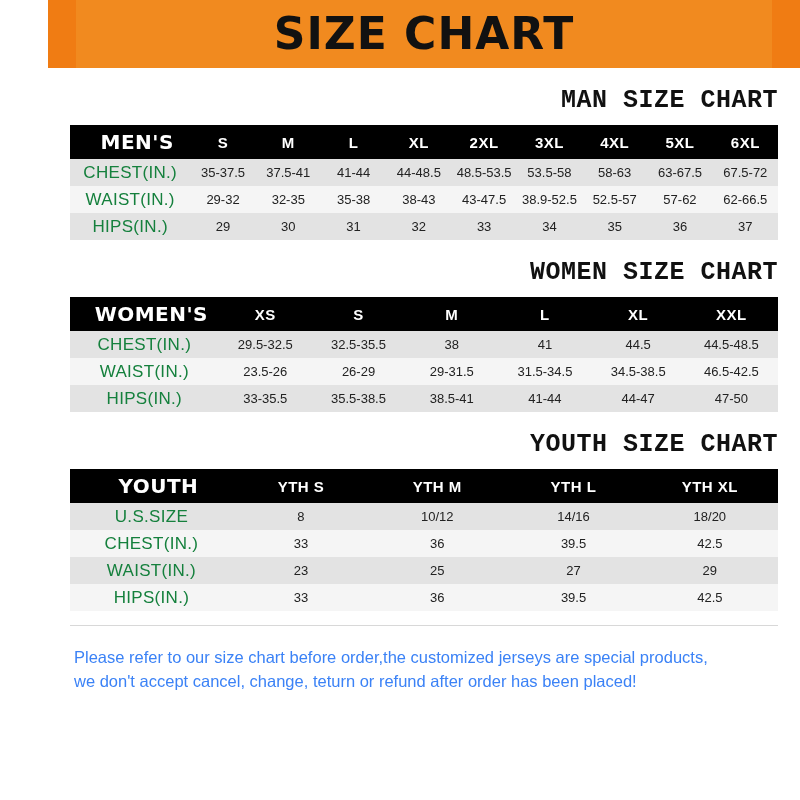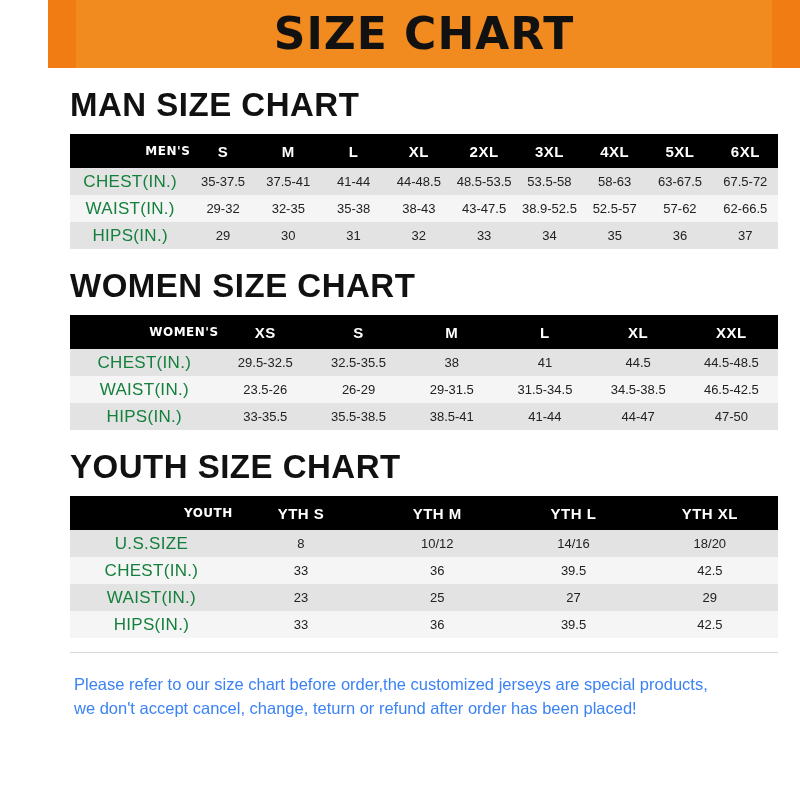--- a/index.html
+++ b/index.html
@@ -46,24 +46,24 @@
     font-size: 44px;
     letter-spacing: 1px;
     color: #111111;
     line-height: 68px;
   }
   .content {
     padding: 0 22px;
     box-sizing: border-box;
   }
   .section-title {
-    text-align: left;
-    font-family: Liberation Sans, sans-serif;
+    text-align: right;
+    font-family: Liberation Mono, monospace;
     font-weight: bold;
-    font-size: 33px;
+    font-size: 25px;
     color: #111111;
     letter-spacing: 0.5px;
     margin: 18px 0 10px 0;
   }
   table.size-table {
     width: 100%;
     border-collapse: collapse;
     table-layout: fixed;
   }
   table.size-table th,
@@ -78,24 +78,24 @@
   }
   table.size-table thead th {
     background: #000000;
     color: #ffffff;
     font-weight: bold;
     height: 34px;
     font-size: 15px;
     letter-spacing: 0.5px;
   }
   table.size-table thead th.corner {
-    text-align: right;
+    text-align: center;
     padding-left: 14px;
     font-family: "DejaVu Sans", sans-serif;
-    font-size: 12px;
+    font-size: 20px;
   }
   table.size-table tbody tr:nth-child(odd) td {
     background: #e3e3e3;
   }
   table.size-table tbody tr:nth-child(even) td {
     background: #f5f5f5;
   }
   table.size-table tbody td.rowhead {
     text-align: center;
     font-size: 17px;

